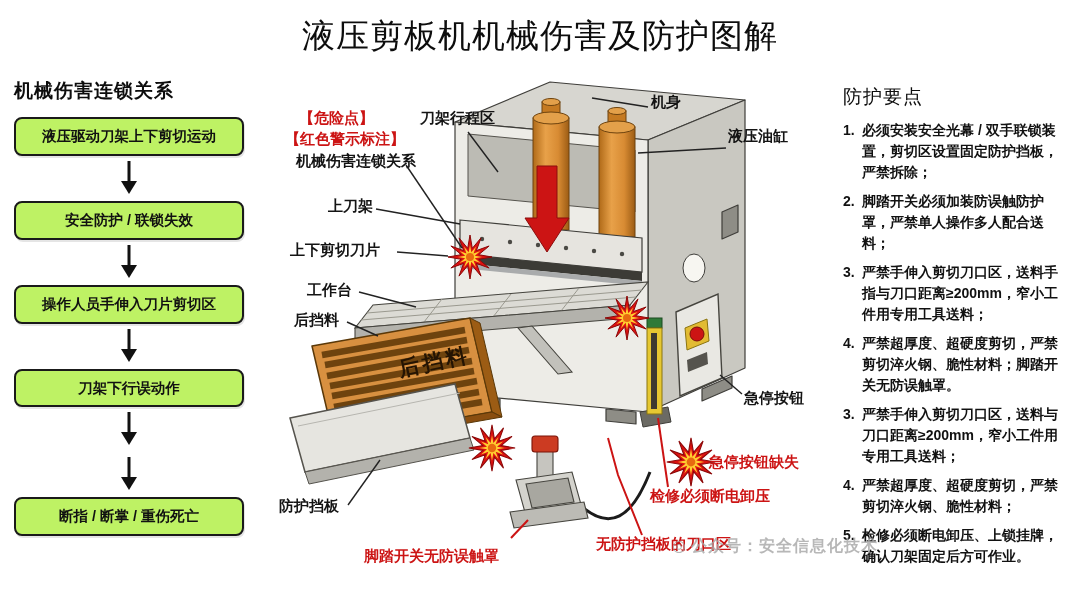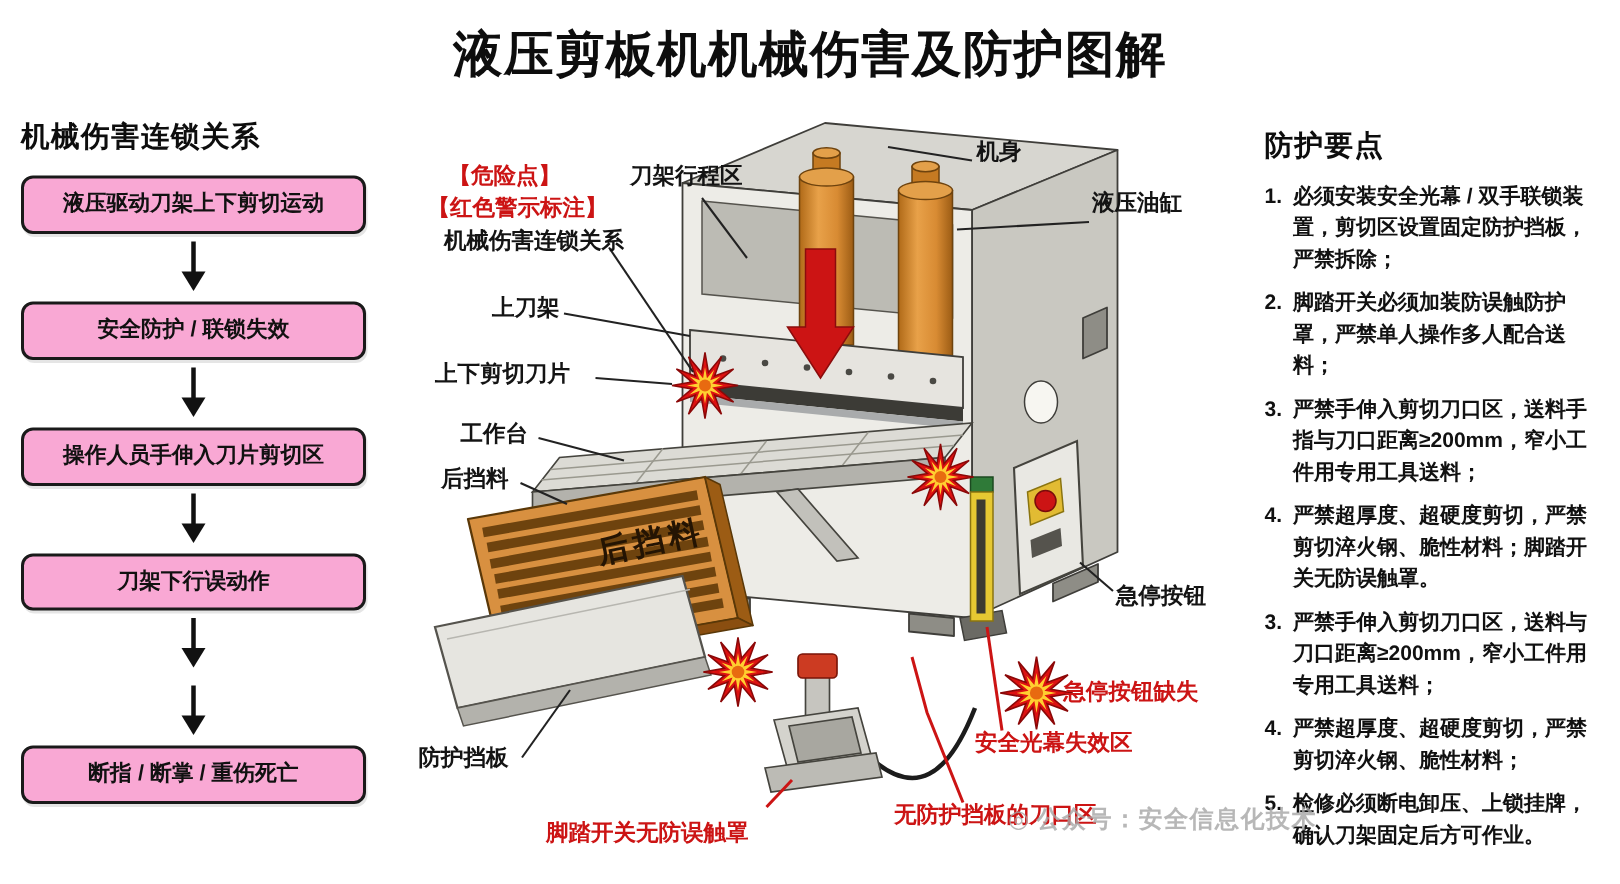--- a/index.html
+++ b/index.html
@@ -1,47 +1,47 @@
 <!DOCTYPE html>
 <html><head>
 <meta charset="utf-8">
 <style>
   * { margin:0; padding:0; box-sizing:border-box; }
   html,body { width:1080px; height:589px; }
   body { background:#ffffff; font-family:"Liberation Sans","DejaVu Sans",sans-serif; position:relative; overflow:hidden; }
   .stage { position:absolute; left:0; top:0; width:1080px; height:589px; background:#ffffff; }
 
   .title { position:absolute; top:14px; left:0; width:100%; text-align:center;
-           font-size:33px; font-weight:700; color:#0d0d0d; letter-spacing:1px; }
+           font-size:33px; font-weight:400; color:#0d0d0d; letter-spacing:1px; }
 
   
   .left-panel { position:absolute; left:14px; top:78px; width:230px; }
   .left-heading { font-size:19px; font-weight:800; text-align:left; color:#0d0d0d;
                   margin-bottom:13px; letter-spacing:1px; }
-  .flow-box { border:2.5px solid #1a1a1a; border-radius:8px; background:#f9a8d4;
+  .flow-box { border:2.5px solid #1a1a1a; border-radius:8px; background:#bef264;
               font-size:14.5px; font-weight:700; color:#111; text-align:center;
               padding:8px 3px; line-height:1.3; box-shadow:1px 2px 0 rgba(0,0,0,0.10); }
   .flow-arrow { position:relative; height:45px; }
   .flow-arrow::before { content:""; position:absolute; left:50%; top:5px; width:3px; height:22px;
                         background:#111; transform:translateX(-50%); }
   .flow-arrow::after  { content:""; position:absolute; left:50%; top:25px; transform:translateX(-50%);
                         width:0; height:0; border-left:8px solid transparent;
                         border-right:8px solid transparent; border-top:13px solid #111; }
 
   
   .machine-svg { position:absolute; left:270px; top:60px; width:570px; height:520px; }
   .lbl { position:absolute; font-size:15px; font-weight:700; color:#141414;
          white-space:nowrap; line-height:1.35; z-index:2; }
   .lbl.red { color:#cc1414; }
   .lbl.rotated { transform:rotate(-12deg); font-size:21px; font-weight:800;
                  color:#241403; letter-spacing:3px; }
 
   
   .right-panel { position:absolute; left:843px; top:84px; width:226px; }
-  .right-heading { font-size:19px; font-weight:700; color:#0d0d0d; margin-bottom:10px; letter-spacing:1px; }
+  .right-heading { font-size:19px; font-weight:400; color:#0d0d0d; margin-bottom:10px; letter-spacing:1px; }
   .rp-item { display:flex; font-size:14px; font-weight:700; color:#111; line-height:1.5; margin-bottom:8px; }
   .rp-item .num { flex:0 0 19px; }
   .rp-item .txt { flex:1; }
 
   .watermark { position:absolute; left:672px; top:536px; font-size:16px; font-weight:700;
                color:#a6a6a6; opacity:0.8; white-space:nowrap; letter-spacing:1px; z-index:3; }
   .watermark .wicon { margin-right:4px; }
 </style>
 </head>
 <body>
@@ -206,21 +206,21 @@
   <span class="lbl" style="left:728px; top:126px;">液压油缸</span>
   <span class="lbl" style="left:328px; top:196px;">上刀架</span>
   <span class="lbl" style="left:290px; top:240px;">上下剪切刀片</span>
   <span class="lbl" style="left:307px; top:280px;">工作台</span>
   <span class="lbl" style="left:294px; top:310px;">后挡料</span>
   <span class="lbl rotated" style="left:398px; top:348px;">后挡料</span>
   <span class="lbl" style="left:279px; top:496px;">防护挡板</span>
   <span class="lbl red" style="left:364px; top:546px;">脚踏开关无防误触罩</span>
   <span class="lbl" style="left:744px; top:388px;">急停按钮</span>
   <span class="lbl red" style="left:709px; top:452px;">急停按钮缺失</span>
-  <span class="lbl red" style="left:650px; top:486px;">安全光幕失效区</span>
+  <span class="lbl red" style="left:650px; top:486px;">检修必须断电卸压</span>
   <span class="lbl red" style="left:596px; top:534px;">无防护挡板的刀口区</span>
 
   <aside class="right-panel">
     <h2 class="right-heading">防护要点</h2>
     <div class="rp-item">
       <span class="num">1.</span>
       <span class="txt">必须安装安全光幕 / 双手联锁装置，剪切区设置固定防护挡板，严禁拆除；</span>
     </div>
     <div class="rp-item">
       <span class="num">2.</span>

